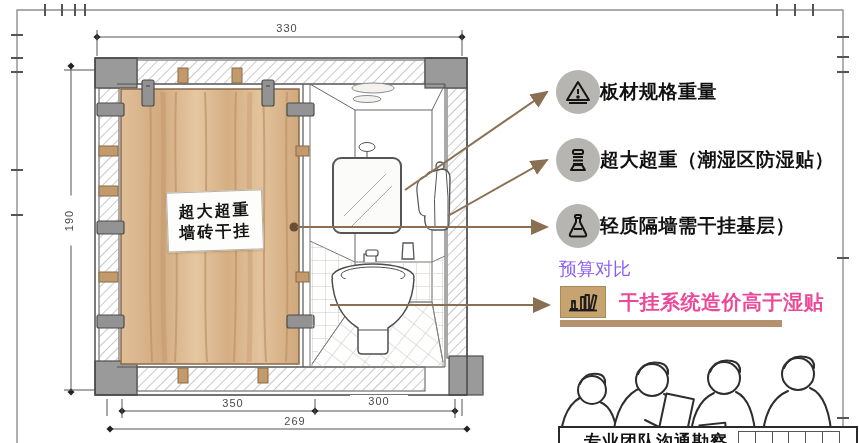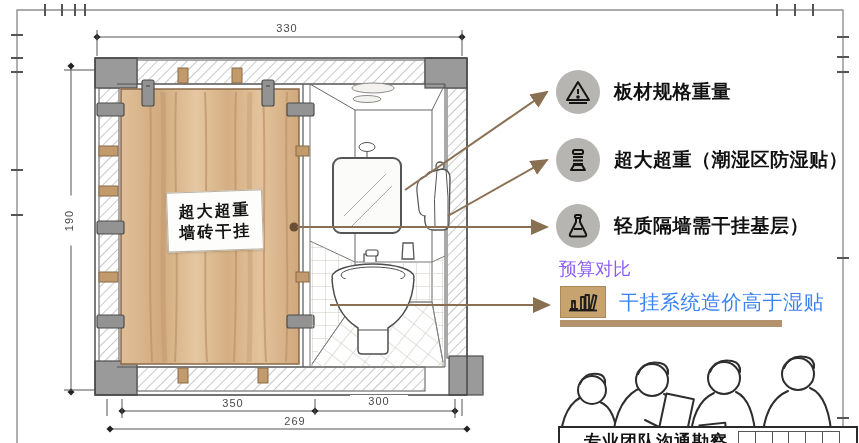--- a/index.html
+++ b/index.html
@@ -13,33 +13,33 @@
     letter-spacing:1px;background:#fff;padding:0 2px;line-height:13px;
   }
   .dim-label.vert{transform:rotate(-90deg);transform-origin:center;}
   .panel-label{
     position:absolute;left:167px;top:191px;width:94px;height:58px;background:#fdfdfc;
     border:1px solid #b9b2a6;box-shadow:0 1px 2px rgba(90,70,40,.25);
     transform:rotate(-2deg);display:flex;flex-direction:column;justify-content:center;
     align-items:center;gap:3px;
   }
   .panel-label span{font-size:16px;font-weight:700;letter-spacing:2px;line-height:18px;color:#141414;}
-  .callout{position:absolute;display:flex;align-items:center;gap:14px;}
+  .callout{position:absolute;display:flex;align-items:center;}
   .callout .bubble{
     width:44px;height:44px;border-radius:50%;background:#b7b5b1;
     display:flex;align-items:center;justify-content:center;flex:0 0 auto;
   }
   .callout .txt{font-size:19px;font-weight:700;color:#111;white-space:nowrap;letter-spacing:.5px;}
   .budget-head{position:absolute;left:559px;top:257px;font-size:18px;font-weight:400;color:#8b5cf6;}
   .budget-row{position:absolute;left:560px;top:286px;display:flex;align-items:center;gap:13px;}
   .budget-icon{
     width:44px;height:30px;background:#c7a36f;border:1px solid #a9885a;
     display:flex;align-items:center;justify-content:center;flex:0 0 auto;
   }
-  .budget-row .txt{font-size:20px;font-weight:400;color:#3b82f6;white-space:nowrap;letter-spacing:.5px;}
+  .budget-row .txt{font-size:20px;font-weight:700;color:#ec4899;white-space:nowrap;letter-spacing:.5px;}
   .budget-bar{position:absolute;left:560px;top:320px;width:222px;height:7px;background:#b3926d;}
   .caption-box{
     position:absolute;left:558px;top:426px;width:296px;height:32px;background:#fff;
     border:2px solid #2a2a2a;display:flex;align-items:flex-start;z-index:5;
   }
   .caption-box .cap{
     font-size:17px;font-weight:700;letter-spacing:1px;padding:2px 0 0 24px;white-space:nowrap;color:#111;
   }
   .caption-grid{
     position:absolute;right:16px;top:3px;width:100px;height:26px;border:1px solid #555;

